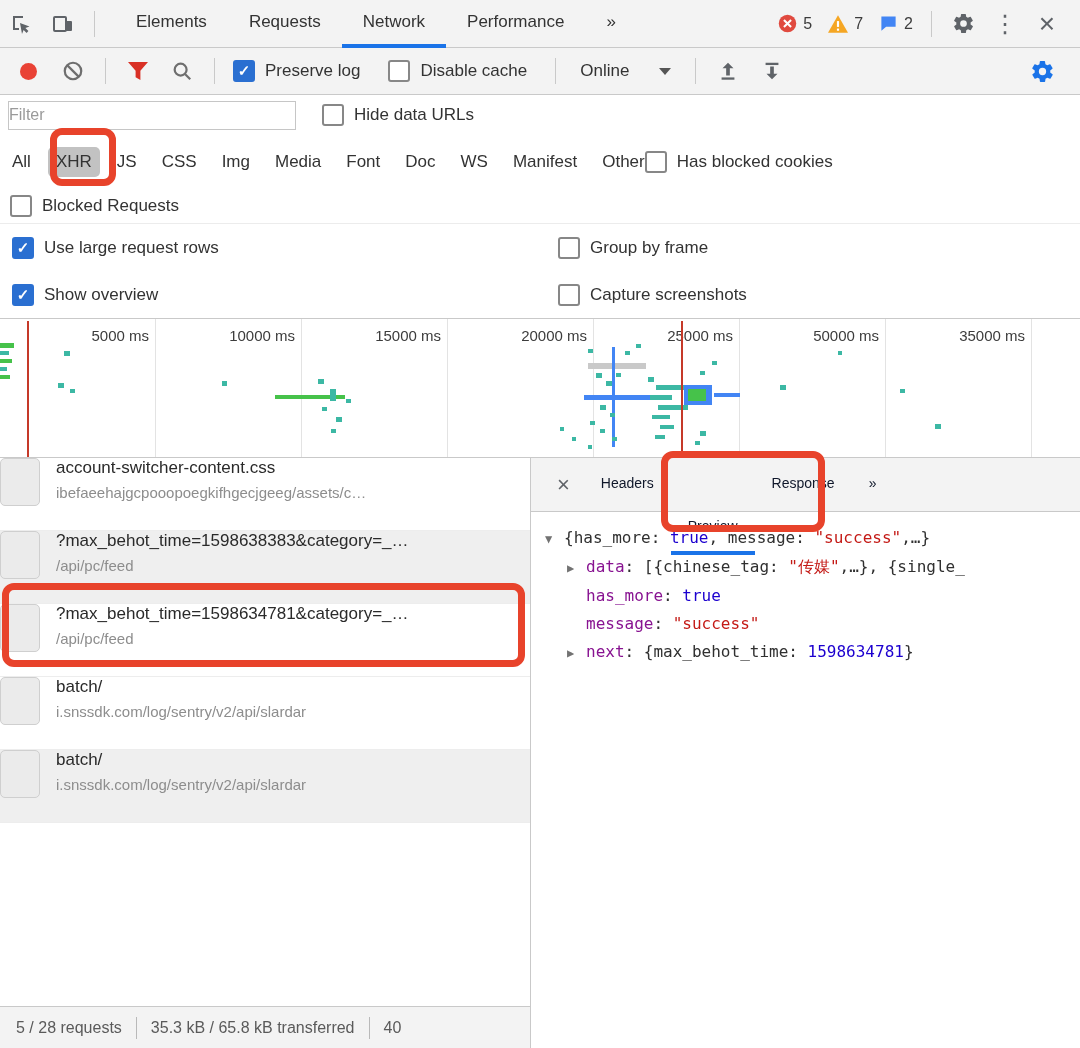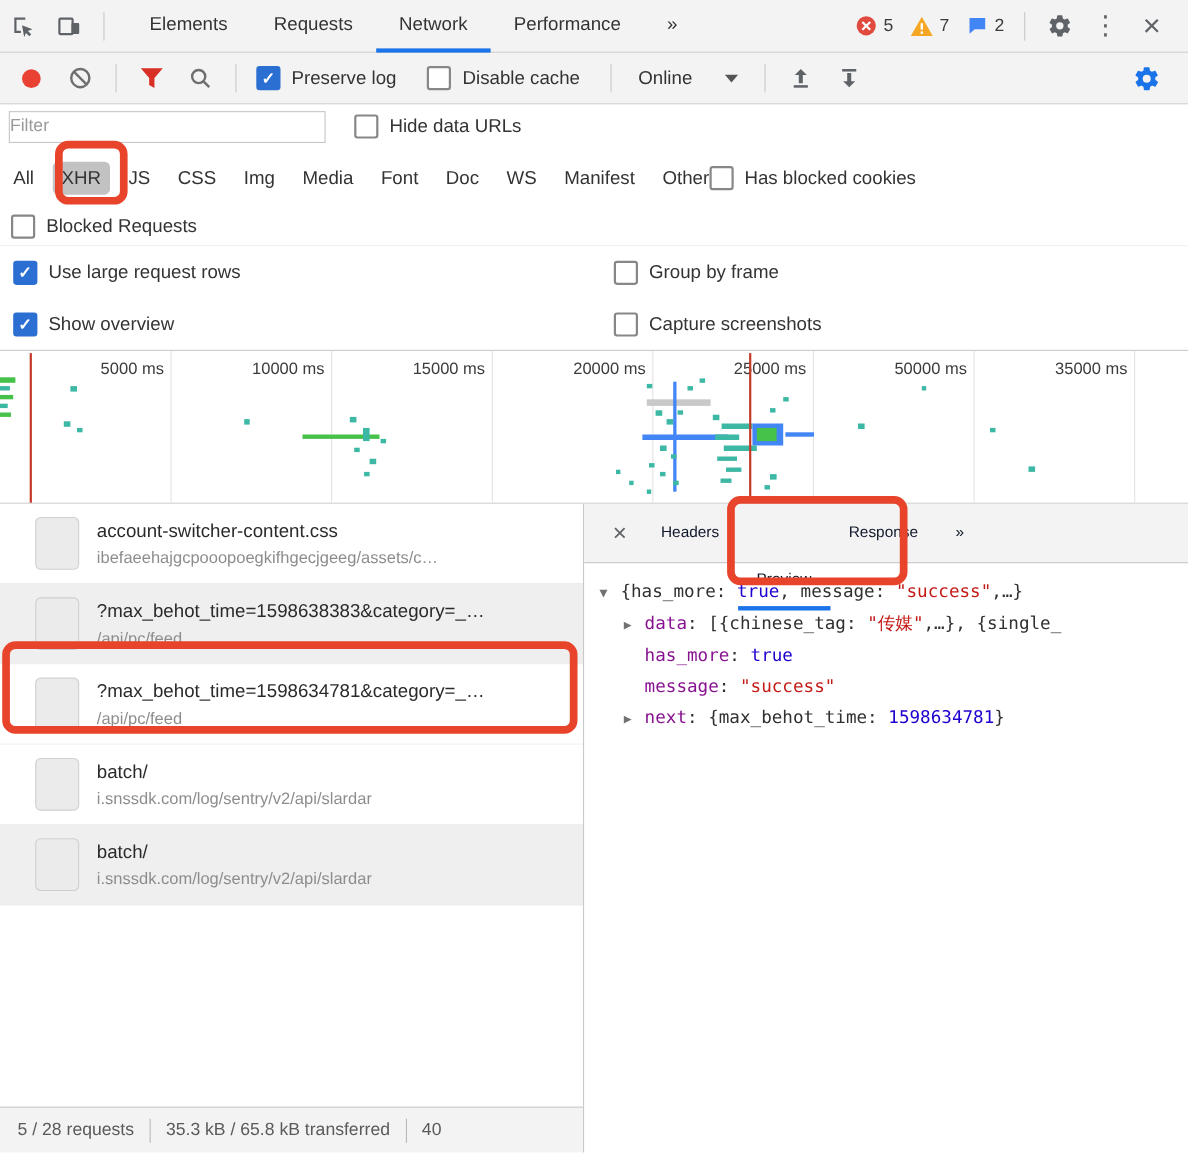--- a/index.html
+++ b/index.html
@@ -56,21 +56,21 @@
   .overview{position:absolute;left:0;top:318px;width:1080px;height:140px;background:#fff;
     border-top:1px solid #c9c9c9;border-bottom:1px solid #c9c9c9;box-sizing:border-box;}
   .gridline{position:absolute;top:0;bottom:0;width:1px;background:#e3e3e3;}
   .timelabel{position:absolute;top:8px;width:104px;text-align:right;font-size:15px;color:#3c3c3c;}
   .mark{position:absolute;}
 
   
   .requests{position:absolute;left:0;top:458px;width:530px;height:548px;background:#fff;box-sizing:border-box;overflow:hidden;}
   .req-header{height:54px;line-height:54px;background:#f3f3f3;border-bottom:1px solid #c9c9c9;
     font-size:17px;color:#333;padding-left:12px;box-sizing:border-box;}
-  .req-row{height:73px;display:flex;align-items:center;gap:16px;padding-left:32px;
+  .req-row{height:73px;display:flex;gap:16px;padding-left:0;
     border-bottom:1px solid #ededed;box-sizing:border-box;background:#fff;}
   .req-row.shaded{background:#efefef;}
   .req-icon{width:38px;height:46px;background:#ebebeb;border:1px solid #cfcfcf;border-radius:5px;flex:0 0 auto;}
   .req-text{overflow:hidden;}
   .req-name{font-size:17px;color:#2a2a2a;white-space:nowrap;overflow:hidden;}
   .req-path{font-size:15px;color:#8d8d8d;margin-top:6px;white-space:nowrap;overflow:hidden;}
 
   
   .details{position:absolute;left:530px;top:458px;width:550px;height:590px;background:#fff;
     border-left:1px solid #c9c9c9;box-sizing:border-box;overflow:hidden;}

